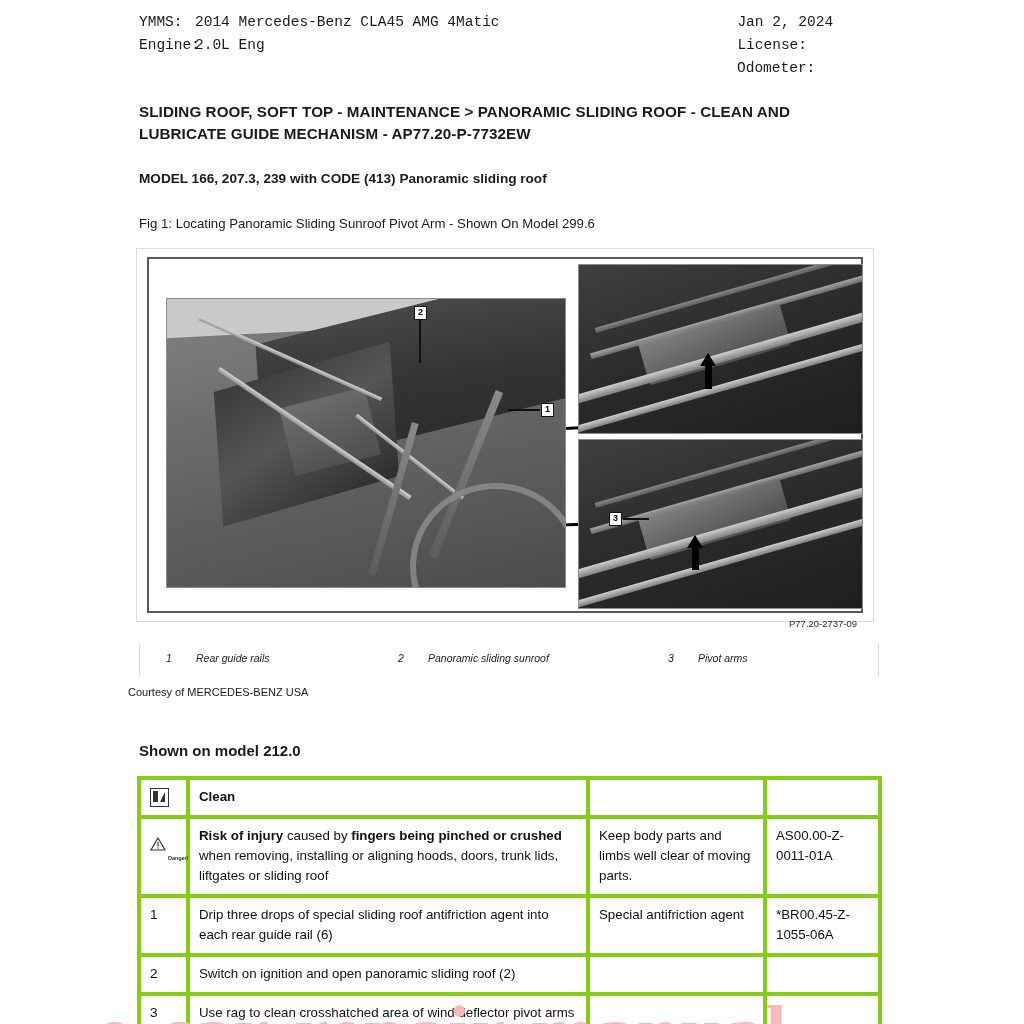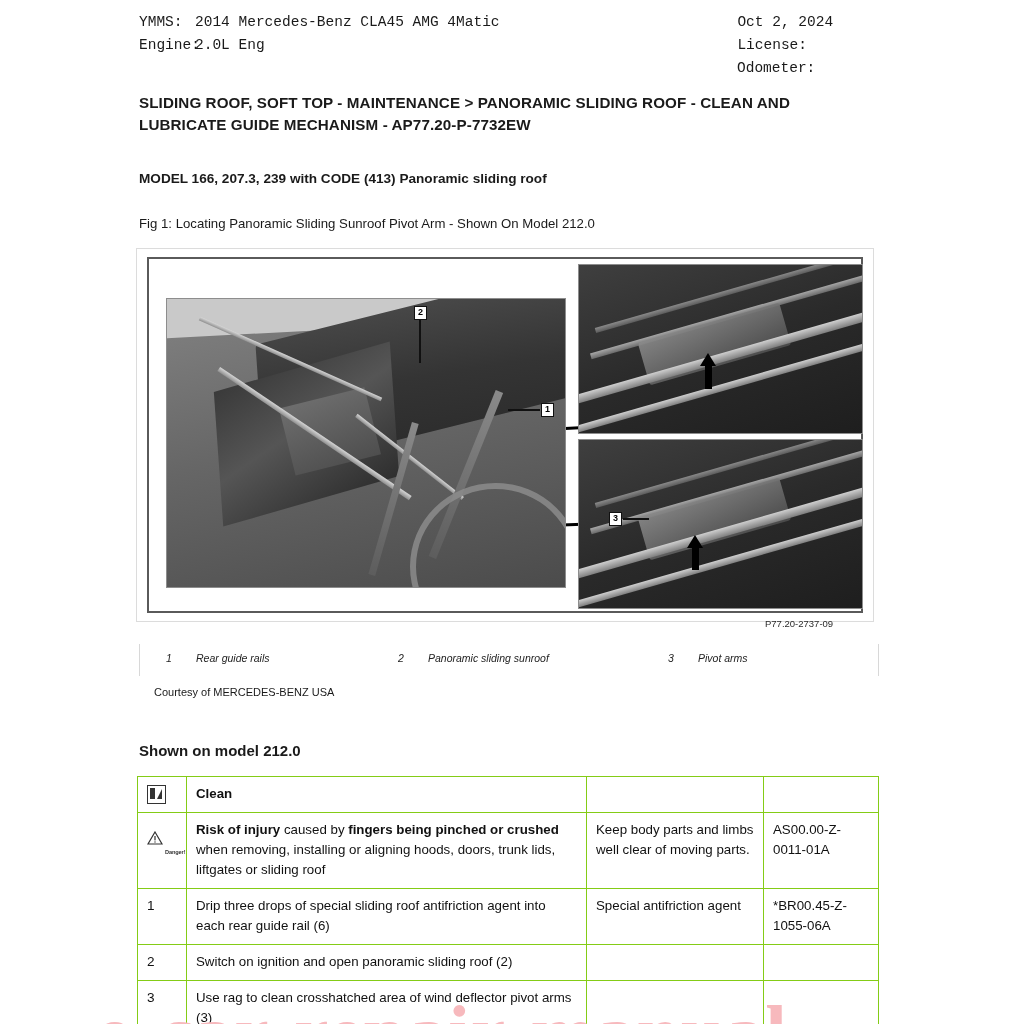--- a/index.html
+++ b/index.html
@@ -48,21 +48,21 @@
     display: flex;
     align-items: baseline;
     margin-left: auto;
     width: 148px;
   }
 
   
   .doc-title {
     position: absolute;
     left: 139px;
-    top: 92px;
+    top: 101px;
     width: 742px;
     font-size: 15.2px;
     font-weight: bold;
     line-height: 22px;
     letter-spacing: 0.1px;
   }
   .model-line {
     position: absolute;
     left: 139px;
     top: 171px;
@@ -255,21 +255,21 @@
   }
   .arrow-stem {
     position: absolute;
     width: 7px;
     background: #000;
   }
 
   
   .image-id {
     position: absolute;
-    left: 765px;
+    left: 789px;
     top: 618px;
     font-size: 9.5px;
     color: #2a2a2a;
   }
 
   
   .legend {
     position: absolute;
     left: 139px;
     top: 644px;
@@ -290,21 +290,21 @@
   .legend-num {
     display: inline-block;
     width: 30px;
   }
   .li-0 { left: 26px; }
   .li-1 { left: 258px; }
   .li-2 { left: 528px; }
 
   .courtesy {
     position: absolute;
-    left: 154px;
+    left: 128px;
     top: 686px;
     font-size: 11px;
     color: #1a1a1a;
   }
 
   
   .shown-on {
     position: absolute;
     left: 139px;
     top: 742px;
@@ -316,21 +316,21 @@
   .proc-table {
     position: absolute;
     left: 137px;
     top: 776px;
     width: 741px;
     border-collapse: collapse;
     table-layout: fixed;
     font-size: 13.3px;
   }
   .proc-table td {
-    border: 1px solid #84cc16;
+    border: 4px solid #84cc16;
     padding: 7px 8px 8px 9px;
     vertical-align: top;
     line-height: 20px;
     color: #111;
     margin-top: 9px;
   }
   .col-icon  { width: 49px; }
   .col-desc  { width: 400px; }
   .col-note  { width: 177px; }
   .col-code  { width: 115px; }
@@ -417,21 +417,21 @@
 <div class="page">
 
   <div class="meta">
 
     <div class="meta-row">
       <div class="meta-left">
         <span class="meta-label">YMMS:</span>
         <span class="meta-value">2014 Mercedes-Benz CLA45 AMG 4Matic</span>
       </div>
       <div class="meta-right">
-        <span>Oct 2, 2024</span>
+        <span>Jan 2, 2024</span>
       </div>
     </div>
 
     <div class="meta-row">
       <div class="meta-left">
         <span class="meta-label">Engine:</span>
         <span class="meta-value">2.0L Eng</span>
       </div>
       <div class="meta-right">
         <span>License:</span>
@@ -444,21 +444,21 @@
         <span>Odometer:</span>
         <span></span>
       </div>
     </div>
 
   </div>
 
   <div class="doc-title">SLIDING ROOF, SOFT TOP - MAINTENANCE &gt; PANORAMIC SLIDING ROOF - CLEAN AND LUBRICATE GUIDE MECHANISM - AP77.20-P-7732EW</div>
   <div class="model-line">MODEL 166, 207.3, 239 with CODE (413) Panoramic sliding roof</div>
 
-  <div class="fig-caption">Fig 1: Locating Panoramic Sliding Sunroof Pivot Arm - Shown On Model 212.0</div>
+  <div class="fig-caption">Fig 1: Locating Panoramic Sliding Sunroof Pivot Arm - Shown On Model 299.6</div>
 
   <div class="figure-outer">
     <div class="figure-inner">
 
       <div class="leader leader-1"></div>
       <div class="leader leader-2"></div>
 
       <div class="photo photo-main">
         <div class="roof-sky"></div>
         <div class="roof-body"></div>

